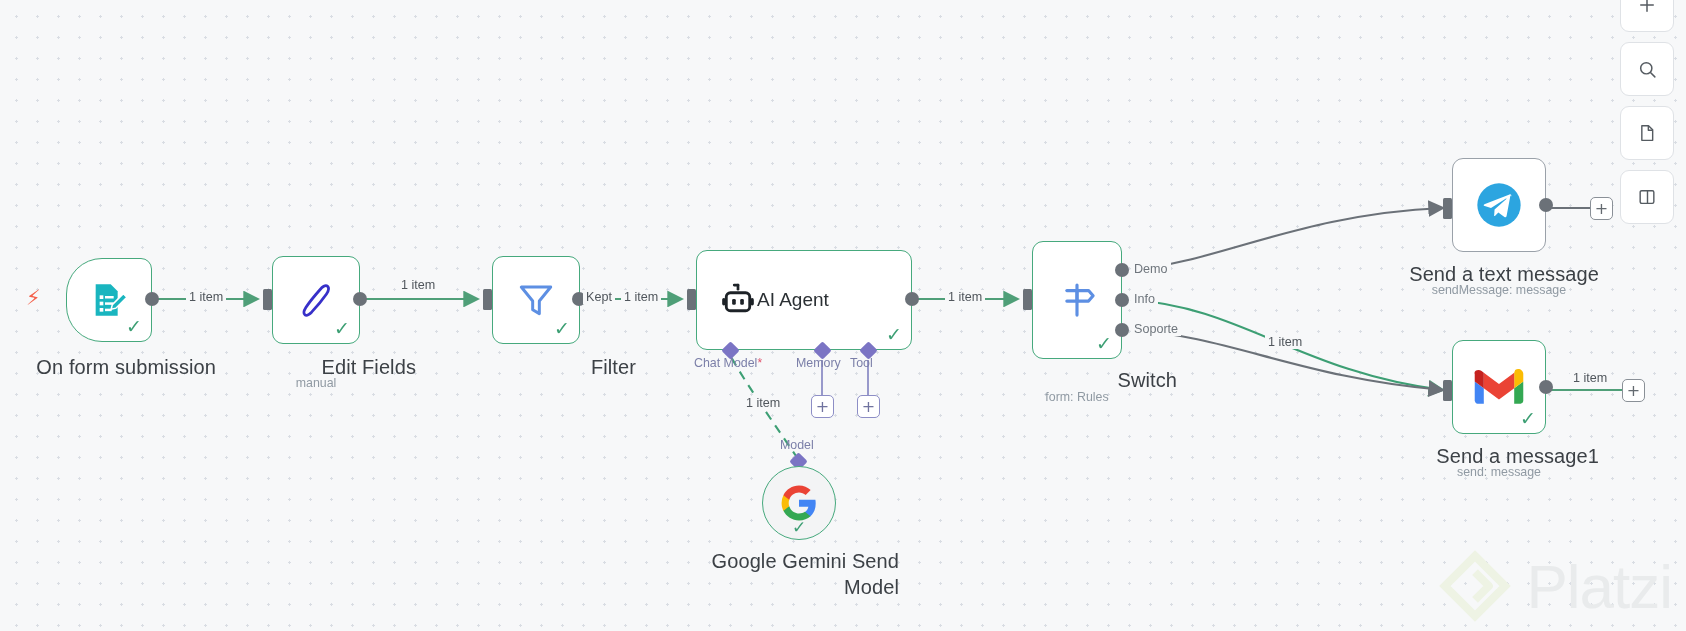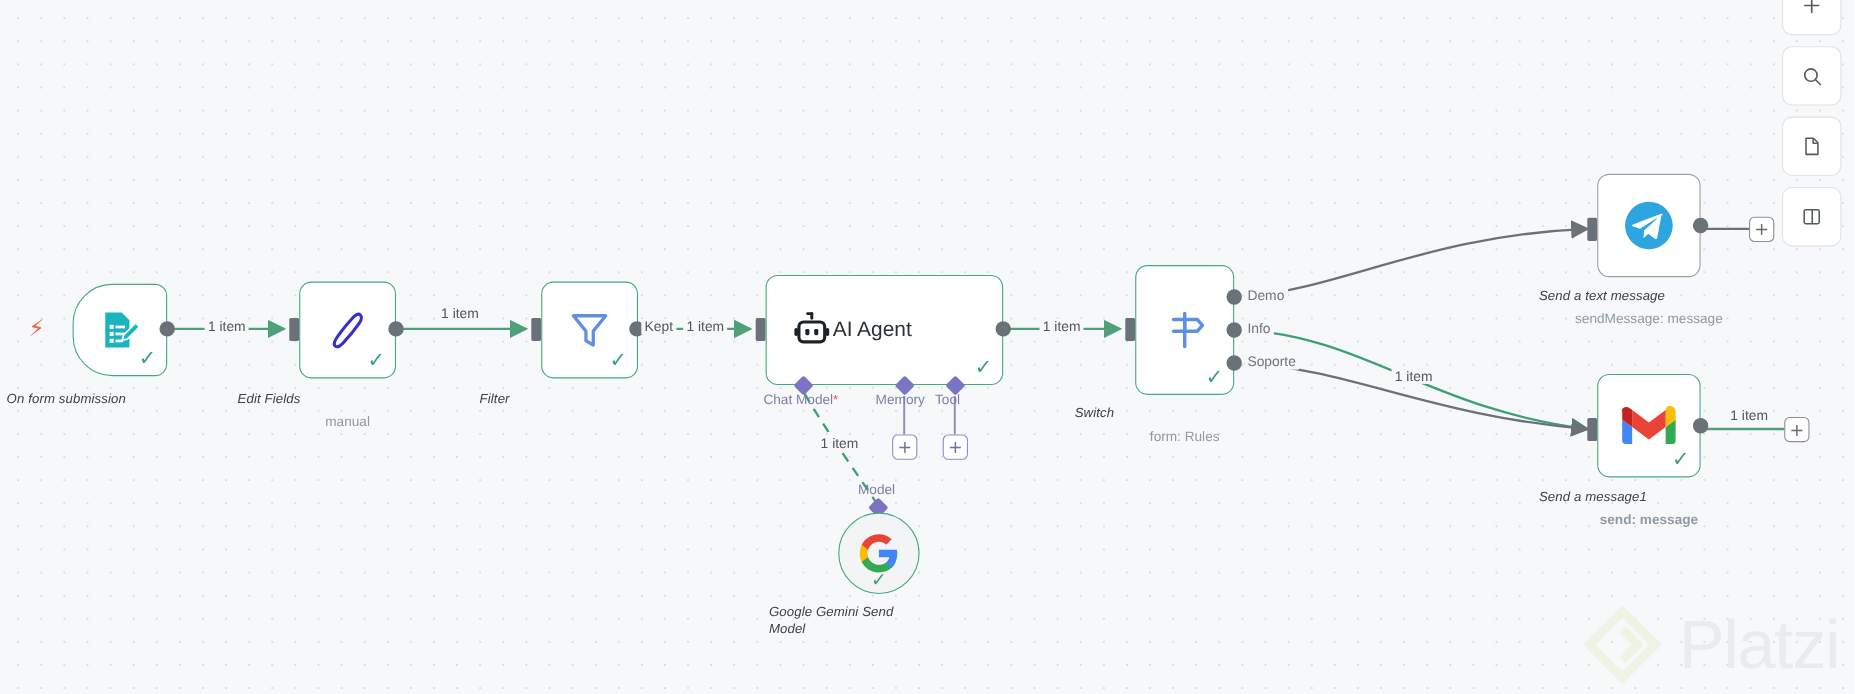--- a/index.html
+++ b/index.html
@@ -33,27 +33,26 @@
   .node.wide { justify-content: flex-start; }
 
   .node .check {
     position: absolute; right: 9px; bottom: 5px;
     color: #3d9f74; font-size: 19px; line-height: 1;
     font-family: "DejaVu Sans", sans-serif;
   }
 
   .nlabel {
     position: absolute;
-    text-align: left;
+    text-align: right;
     color: #3c4146;
-    font-size: 12px;
+    font-size: 20px;
     letter-spacing: .1px;
     line-height: 1.28;
     white-space: pre-line;
-    font-style: italic;
   }
   .nsub {
     position: absolute;
     text-align: center;
     color: #909aa3;
     font-size: 12.4px;
   }
 
   
   .agent-title {
@@ -300,21 +299,21 @@
       <path d="M3.3 34h6.1V19.2L.7 12.7v18c0 1.8 1.4 3.3 2.6 3.3z" fill="#4285f4"></path>
       <path d="M38.6 34h6.1c1.5 0 2.6-1.2 2.6-2.7V12.7l-8.7 6.5z" fill="#34a853"></path>
       <path d="M38.6 4.3v14.9l8.7-6.5V5.6c0-4-4.6-6.3-7.8-3.9z" fill="#fbbc04"></path>
       <path d="M9.4 19.2V4.3L24 15.2l14.6-10.9v14.9L24 30.1z" fill="#ea4335"></path>
       <path d="M.7 5.6v7.1l8.7 6.5V4.3L7.3 2.7C4.1.3-.7 2.6.7 5.6z" fill="#c5221f"></path>
     </svg>
     <span class="check">✓</span>
   </div>
   <div class="dot" style="left:1539px; top:380px;"></div>
   <div class="nlabel" style="left:1399px; top:444px; width:200px;">Send a message1</div>
-  <div class="nsub" style="left:1399px; top:465px; width:200px;font-weight:bold;">send: message</div>
+  <div class="nsub" style="left:1399px; top:465px; width:200px;">send: message</div>
   <div class="plusbtn gray" style="left:1622px; top:379px;">+</div>
 
   <div class="wlabel" style="left:186px; top:290px;">1 item</div>
   <div class="wlabel" style="left:398px; top:278px;">1 item</div>
   <div class="wlabel" style="left:583px; top:290px;">Kept</div>
   <div class="wlabel" style="left:621px; top:290px;">1 item</div>
   <div class="wlabel" style="left:945px; top:290px;">1 item</div>
   <div class="wlabel" style="left:743px; top:396px;">1 item</div>
   <div class="wlabel" style="left:1265px; top:335px;">1 item</div>
   <div class="wlabel" style="left:1570px; top:371px;">1 item</div>

